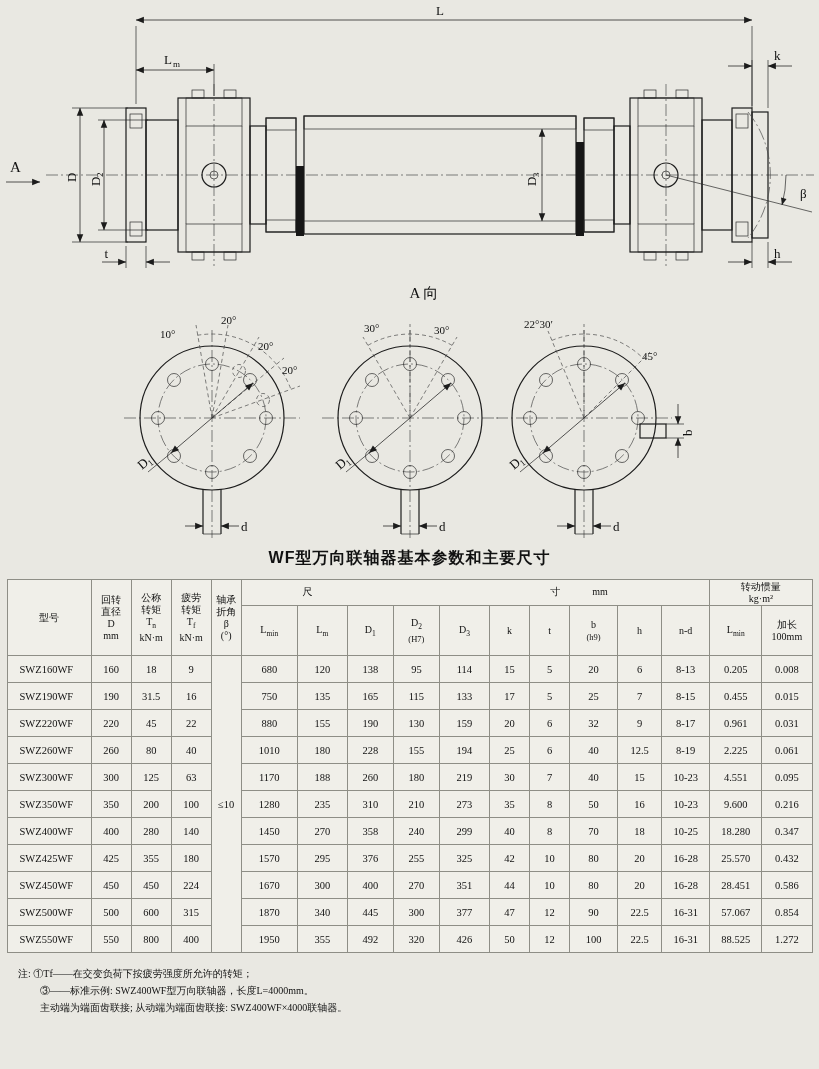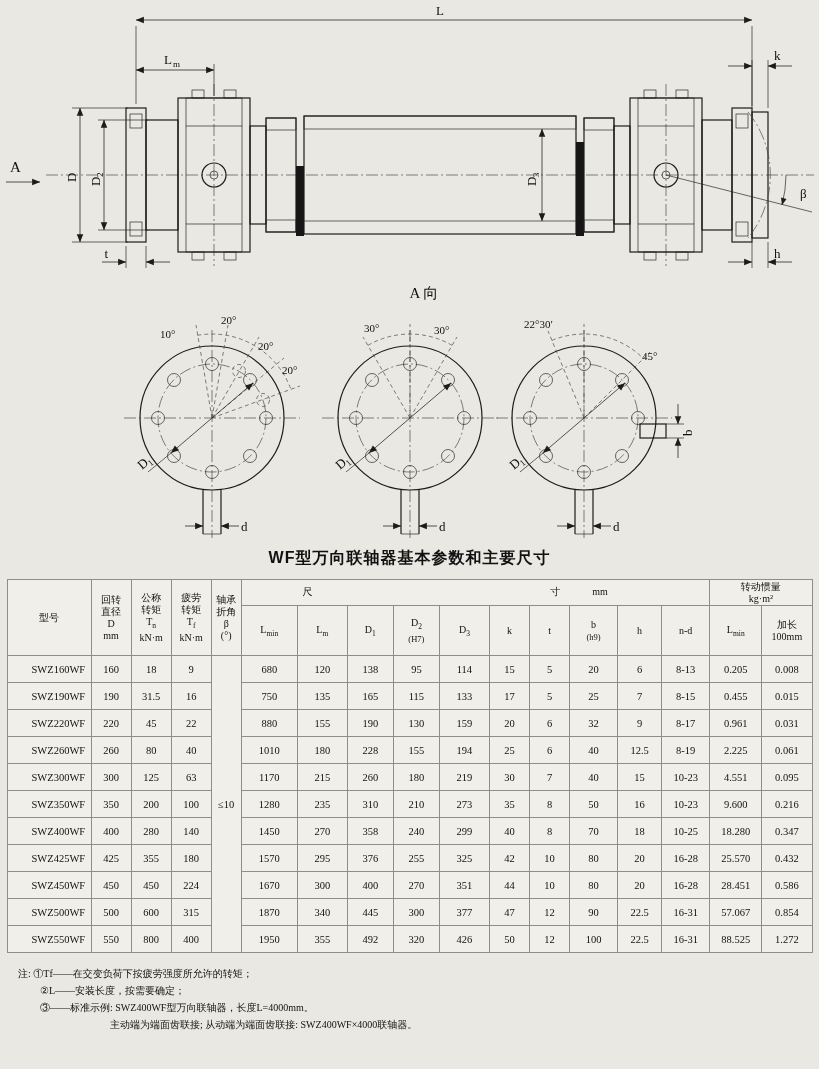--- a/index.html
+++ b/index.html
@@ -17,21 +17,21 @@
   .dash{fill:none;stroke:#4a4a4a;stroke-width:0.7;stroke-dasharray:4 3;}
   .title{ text-align:center;font-family:"Liberation Sans",sans-serif;font-weight:bold;
     font-size:16px;letter-spacing:1px;margin:6px 0 10px 0;}
   table{border-collapse:collapse;table-layout:fixed;width:806px;margin:0 auto;background:#f0efe9;}
   th,td{border:1px solid #8e8e86;font-weight:normal;text-align:center;font-size:10.5px;padding:0;overflow:hidden;}
   thead th{font-size:10px;}
   thead tr:nth-child(1){height:26px;}
   thead tr:nth-child(2){height:50px;padding-left:28px;}
   thead th div{line-height:12px;}
   tbody td{height:26px;}
-  td.model-cell{text-align:left;padding-left:24px;}
+  td.model-cell{text-align:left;padding-left:12px;}
   sub{font-size:7.5px;}
   .tol{font-size:8.5px;}
   .size-title{position:relative;height:14px;}
   .size-title span{position:absolute;top:0;}
   .size-title .s1{left:13%;}
   .size-title .s2{left:66%;}
   .size-title .su{left:75%;}
   .notes{margin:12px 0 0 18px;font-size:10px;line-height:17px;}
   .notes div:nth-child(2),.notes div:nth-child(3){padding-left:22px;}
   .notes div:nth-child(4){padding-left:92px;}
@@ -448,21 +448,21 @@
           <td>8-19</td>
           <td>2.225</td>
           <td>0.061</td>
         </tr>
         <tr>
           <td class="model-cell">SWZ300WF</td>
           <td>300</td>
           <td>125</td>
           <td>63</td>
           <td>1170</td>
-          <td>215</td>
+          <td>188</td>
           <td>260</td>
           <td>180</td>
           <td>219</td>
           <td>30</td>
           <td>7</td>
           <td>40</td>
           <td>15</td>
           <td>10-23</td>
           <td>4.551</td>
           <td>0.095</td>
@@ -573,18 +573,17 @@
           <td>22.5</td>
           <td>16-31</td>
           <td>88.525</td>
           <td>1.272</td>
         </tr>
       </tbody>
   </table>
 
   <div class="notes">
       <div>注: ①Tf——在交变负荷下按疲劳强度所允许的转矩；</div>
-      <div>②L——安装长度，按需要确定；</div>
       <div>③——标准示例: SWZ400WF型万向联轴器，长度L=4000mm。</div>
       <div>主动端为端面齿联接; 从动端为端面齿联接: SWZ400WF×4000联轴器。</div>
     </div>
 
 </div>
 
 </body></html>

